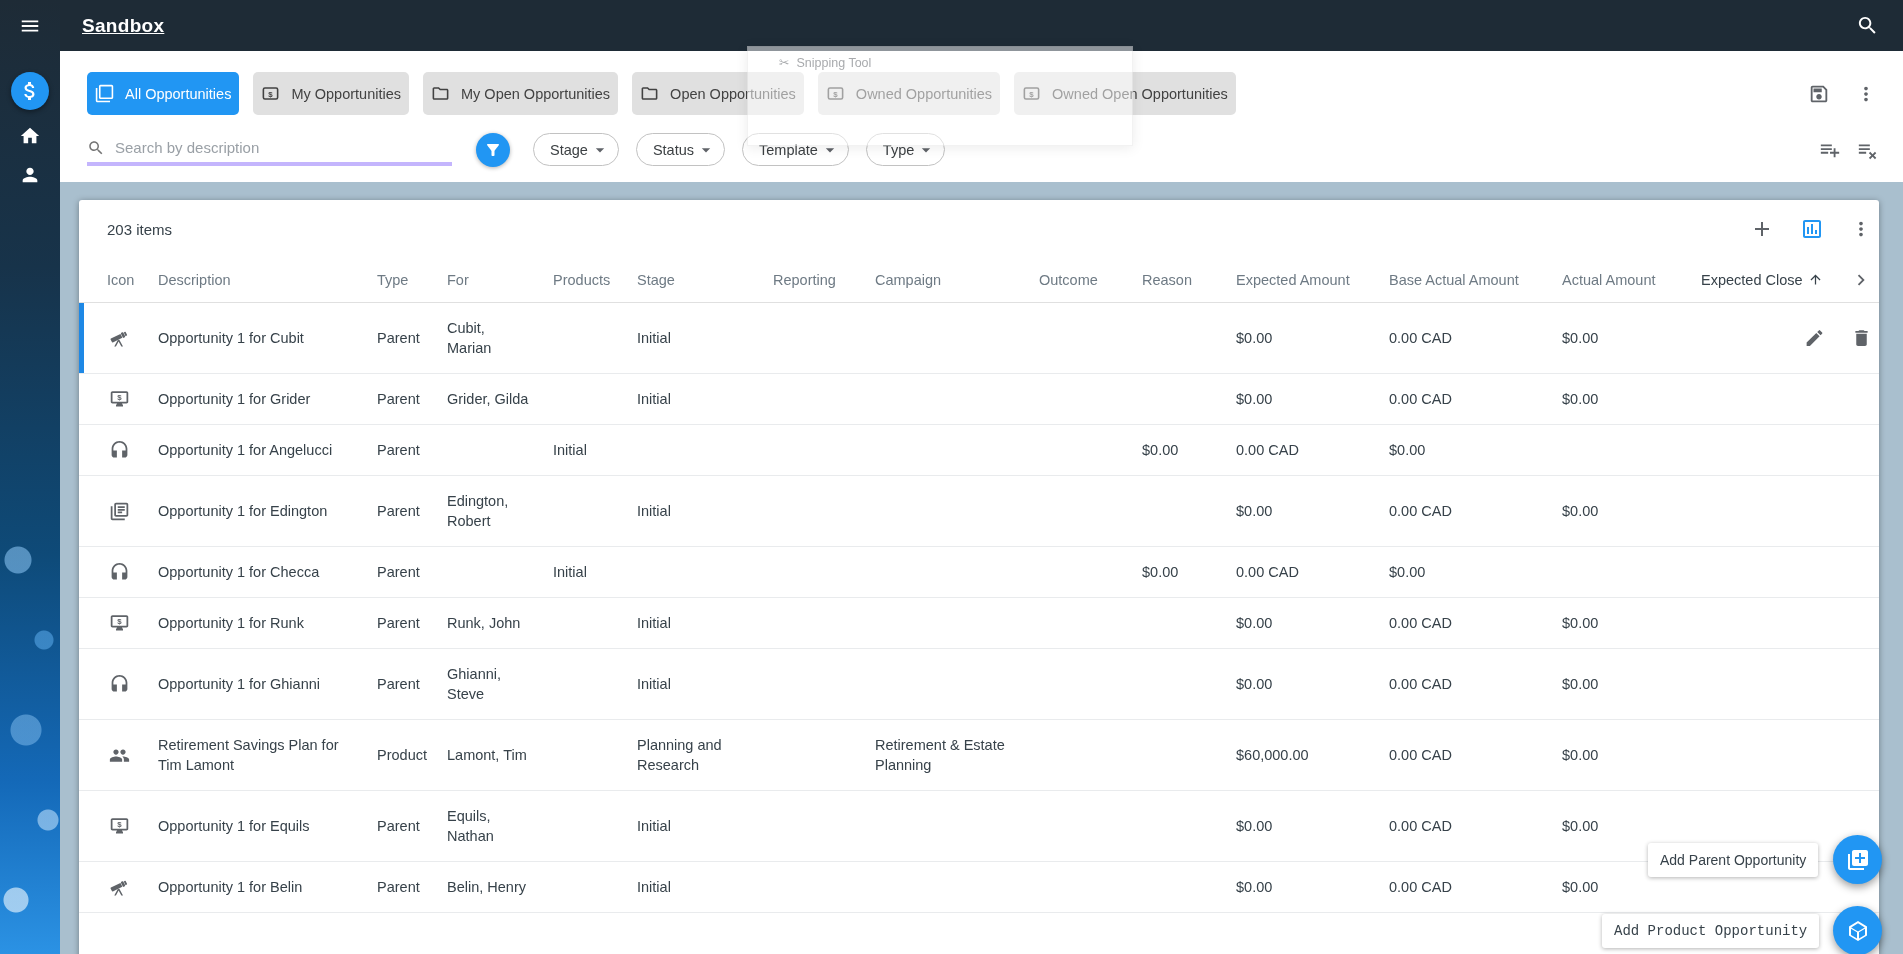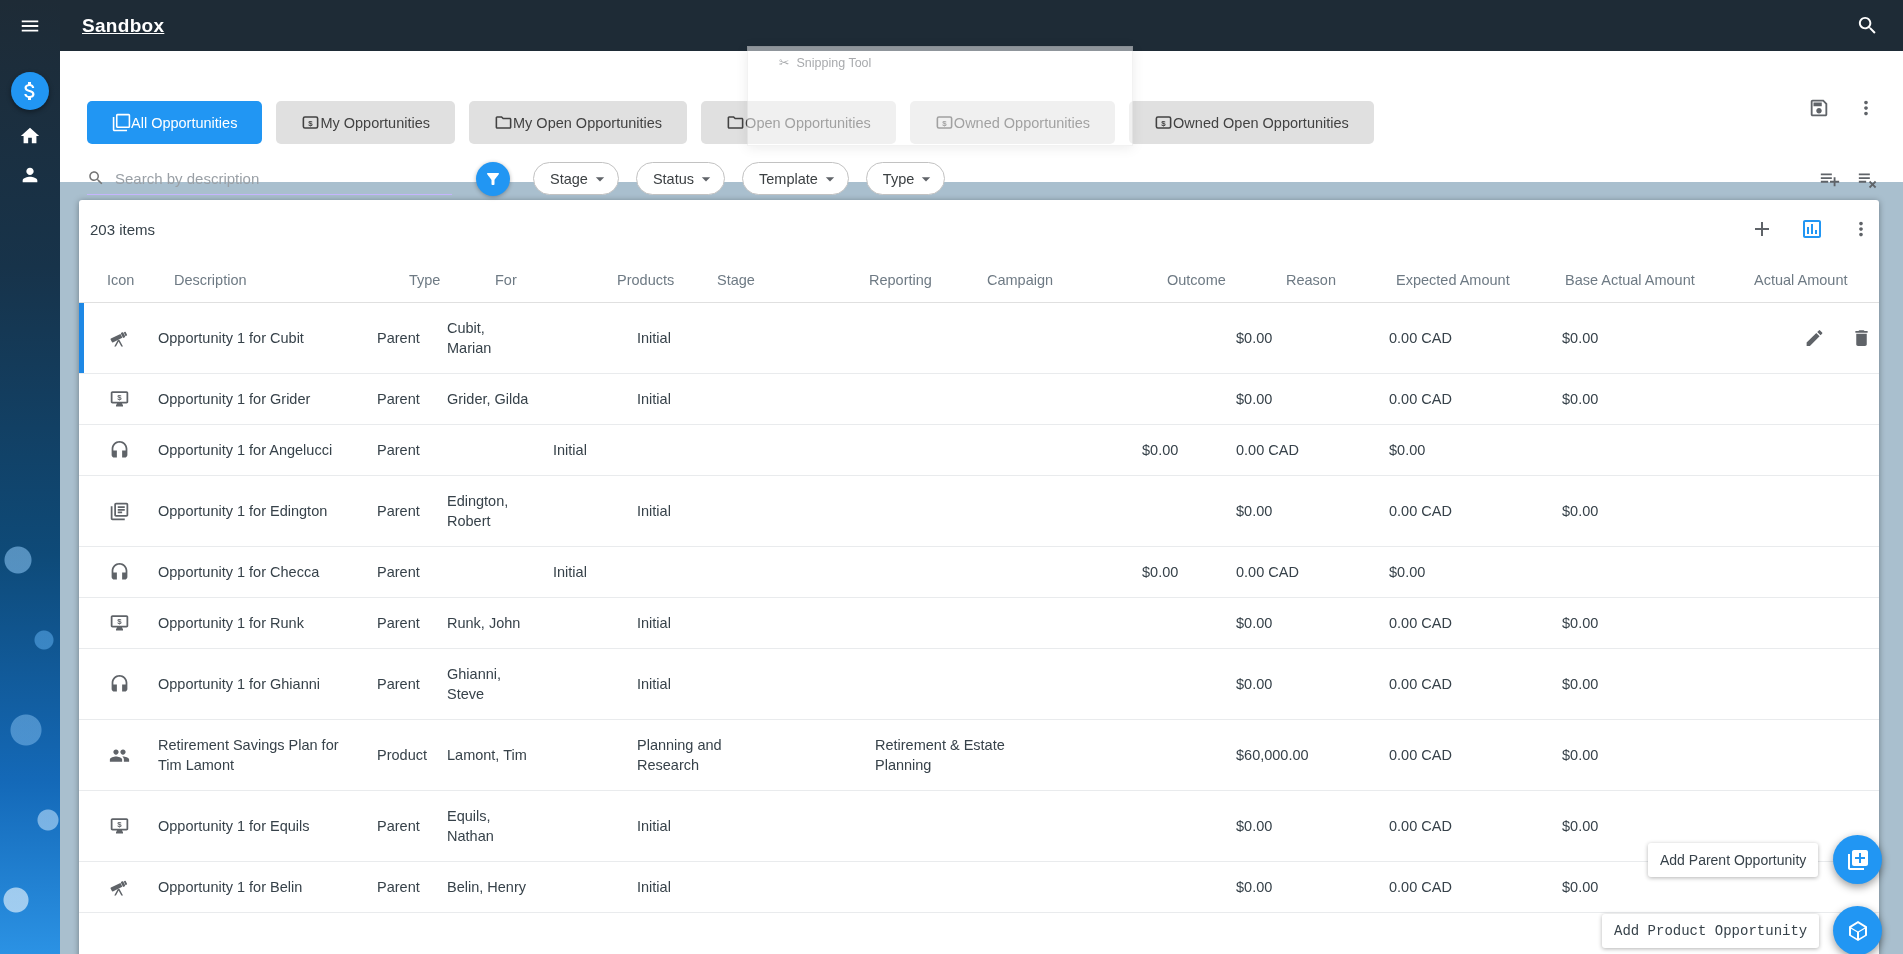--- a/index.html
+++ b/index.html
@@ -22,44 +22,44 @@
       radial-gradient(circle 11px at 48px 820px, rgba(187,222,251,.6) 0 10px, transparent 11px),
       radial-gradient(circle 13px at 16px 900px, rgba(227,242,253,.65) 0 12px, transparent 13px),
       linear-gradient(180deg, #1e2b36 0%, #17334a 28%, #0e4a78 58%, #1469b8 82%, #2b92e4 100%);
   }
   .sb-icon-btn { position: absolute; left: 50%; transform: translateX(-50%); color: #fff; }
   .sb-fab { position: absolute; left: 11px; top: 72px; width: 38px; height: 38px; border-radius: 50%; background: #2196f3; color: #fff; border: none; cursor: pointer; display: flex; align-items: center; justify-content: center; box-shadow: 0 2px 5px rgba(0,0,0,.4); }
 
   
   .whitebar { position: absolute; left: 60px; top: 51px; width: 1843px; height: 131px; background: #fff; z-index: 2; }
   .views-row { display: flex; align-items: center; gap: 14px; padding: 21px 20px 0 27px; }
-  .view-btn { height: 43px; padding: 0 25px; border: none; border-radius: 5px; background: #e0e0e0; color: #424242; font-family: inherit; font-size: 14.5px; display: inline-flex; align-items: center; cursor: pointer; white-space: nowrap; margin-top: 29px; }
+  .view-btn { height: 43px; padding: 0 8px; border: none; border-radius: 5px; background: #e0e0e0; color: #424242; font-family: inherit; font-size: 14.5px; display: inline-flex; align-items: center; gap: 11px; cursor: pointer; white-space: nowrap; }
   .view-btn.active { background: #2196f3; color: #fff; }
   .views-right { margin-left: auto; display: flex; align-items: center; gap: 25px; color: #5f6368; padding-right: 6px; }
 
   .filter-row { display: flex; align-items: center; margin-top: 15px; padding: 0 24px 0 27px; height: 39px; }
-  .search-box { display: flex; align-items: center; gap: 10px; width: 365px; height: 32px; border-bottom: 1px solid #c4b5fd; color: #757575; }
+  .search-box { display: flex; align-items: center; gap: 10px; width: 365px; height: 32px; border-bottom: 4px solid #c4b5fd; color: #757575; }
   .search-input { flex: 1; border: none; outline: none; font: inherit; font-size: 15px; color: #37424a; background: transparent; }
   .search-input::placeholder { color: #9aa0a6; }
   .filter-fab { margin-left: 24px; width: 34px; height: 34px; border-radius: 50%; border: none; background: #2196f3; color: #fff; cursor: pointer; display: flex; align-items: center; justify-content: center; box-shadow: 0 1px 4px rgba(0,0,0,.3); }
   .chips { display: flex; gap: 17px; margin-left: 23px; }
   .chip { height: 33px; border: 1px solid #c2c2c2; border-radius: 17px; background: #fff; display: inline-flex; align-items: center; gap: 2px; padding: 0 8px 0 16px; font-family: inherit; font-size: 14.5px; color: #3c4043; cursor: pointer; }
   .chip .dd-arrow { color: #5f6368; display: inline-flex; }
   .filter-right { margin-left: auto; display: flex; gap: 16px; color: #5f6368; }
 
   
   .content { position: absolute; left: 60px; top: 182px; width: 1843px; height: 772px; background: #a9bfce; overflow: hidden; z-index: 1; }
   .card { position: absolute; left: 19px; top: 18px; width: 1800px; height: 830px; background: #fff; border-radius: 3px; box-shadow: 0 1px 6px rgba(0,0,0,.35); }
-  .card-header { height: 58px; display: flex; align-items: center; padding: 0 7px 0 11px; }
+  .card-header { height: 58px; display: flex; align-items: center; padding: 0 7px 0 28px; }
   .count { font-size: 15px; color: #37424a; }
   .card-icons { margin-left: auto; display: flex; align-items: center; gap: 26px; color: #5f6368; }
   .chart-btn { color: #2196f3; }
 
   .grid { display: grid; grid-template-columns: 51px 219px 70px 106px 84px 136px 102px 164px 103px 94px 153px 173px 139px 150px minmax(0,1fr); padding-left: 28px; padding-right: 7px; }
-  .thead { height: 45px; align-items: center; color: #6e7a84; font-size: 14.5px; border-bottom: 1px solid #e0e0e0; gap: 16px; }
+  .thead { height: 45px; align-items: center; color: #6e7a84; font-size: 14.5px; border-bottom: 1px solid #e0e0e0; }
   .th { padding-right: 18px; white-space: nowrap; overflow: hidden; cursor: pointer; }
   .th.sorted { color: #37424a; display: flex; gap: 5px; overflow: visible; }
   .th-end { display: flex; justify-content: flex-end; color: #5f6368; padding-right: 0; overflow: visible; }
 
   .trow { align-items: center; border-bottom: 1px solid #e9ebed; position: relative; background: #fff; cursor: pointer; }
   .cell { padding: 15px 20px 15px 0; font-size: 14.5px; line-height: 20px; color: #37424a; white-space: pre-line; }
   .icon-cell { color: #5f6368; display: flex; align-items: center; padding: 0 0 0 2px; }
   .trow.selected::before { content: ''; position: absolute; left: 0; top: 0; bottom: 0; width: 5px; background: #1e88e5; }
   .row-actions { position: absolute; right: 7px; top: 50%; transform: translateY(-50%); display: flex; gap: 26px; color: #5f6368; }
   .row-actions .act { cursor: pointer; display: inline-flex; }

